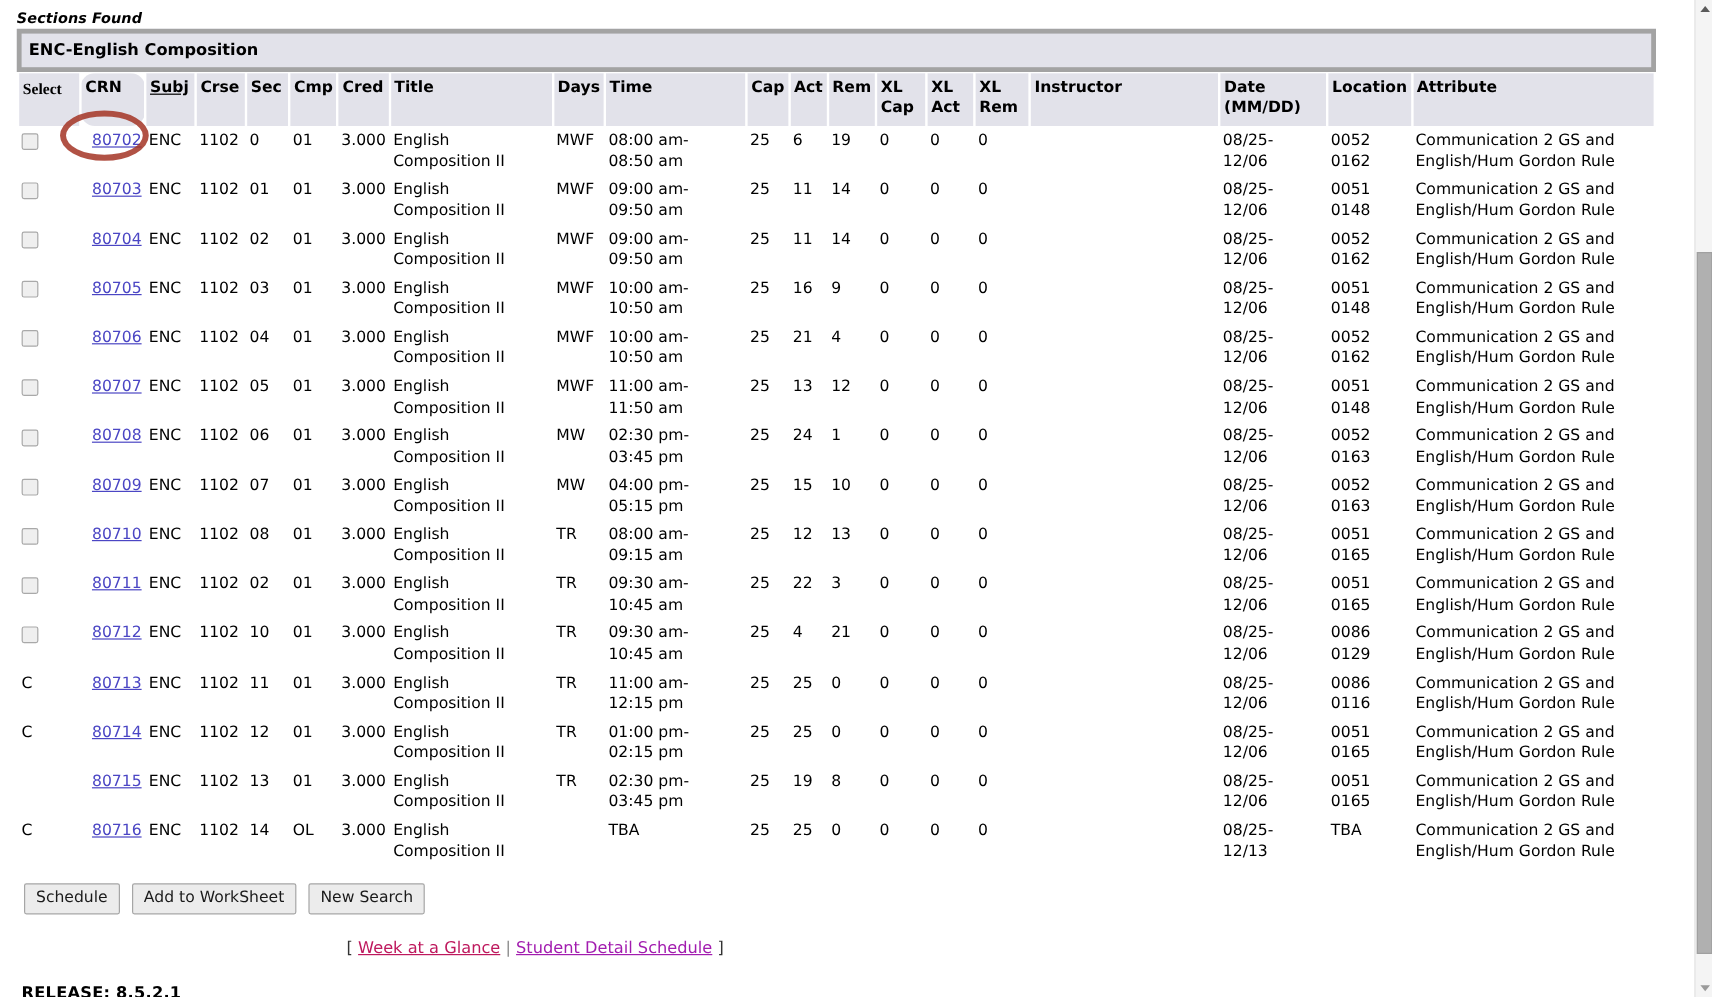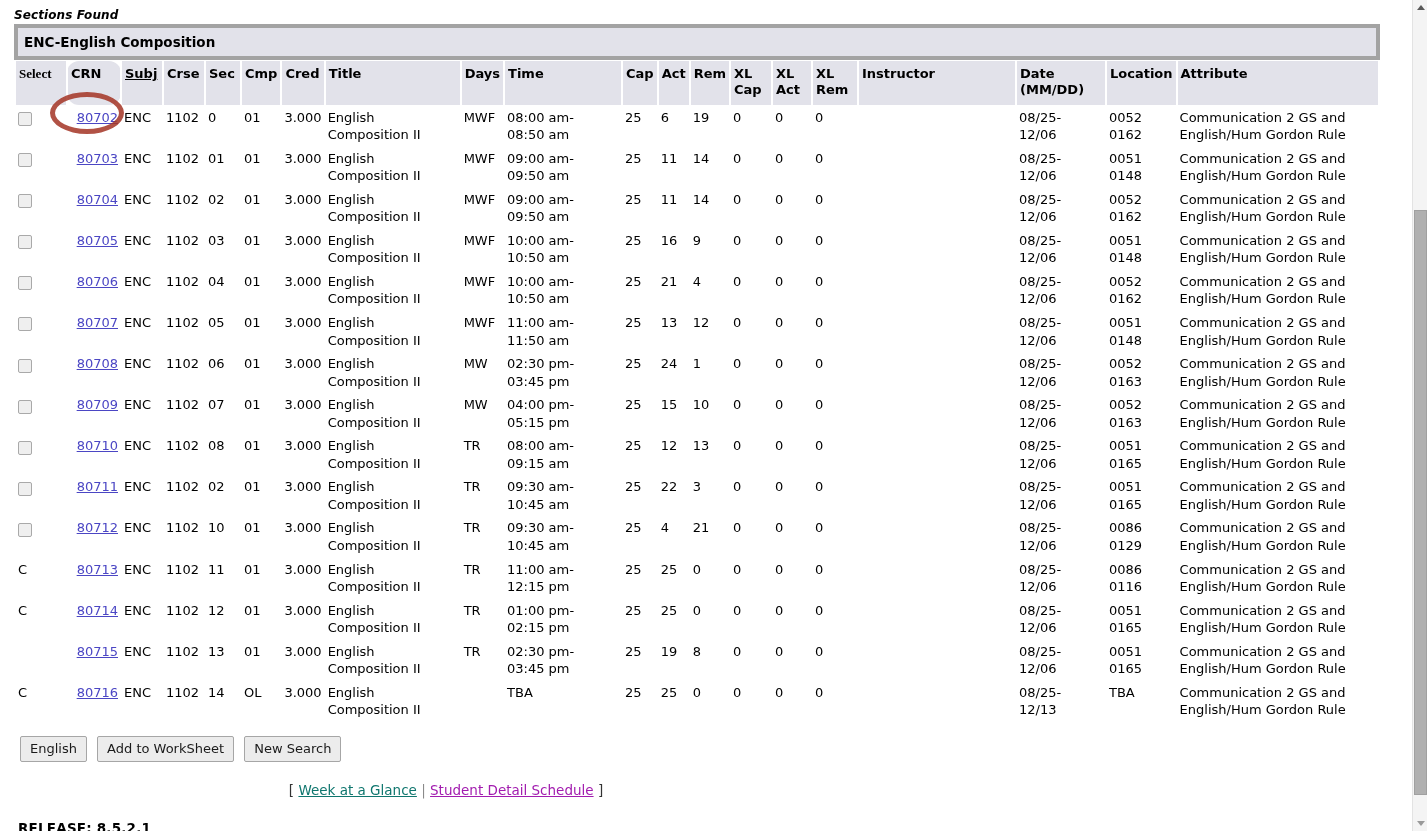--- a/index.html
+++ b/index.html
@@ -141,21 +141,21 @@
     cursor: pointer;
   }
   .schedlinks {
     text-align: center;
     margin-top: 20px;
     margin-right: 520px;
     font-size: 13.5px;
     color: #333;
   }
   .schedlinks a { text-decoration: underline; }
-  a.lnk-week { color: #0f766e; }
+  a.lnk-week { color: #be185d; }
   a.lnk-detail { color: #a21caf; }
   .sep { color: #8a8a8a; }
 
   .release {
     font-weight: bold;
     font-size: 13.5px;
     margin: 22px 0 0 18px;
     letter-spacing: 0.2px;
   }
 
@@ -704,21 +704,21 @@
             <div>08/25-</div>
             <div>12/13</div>
           </td>
           <td class="c-loc">TBA</td>
           <td class="c-attr">Communication 2 GS and English/Hum Gordon Rule</td>
         </tr>
       </tbody>
   </table>
 
   <div class="buttonbar">
-    <button class="btn">English</button>
+    <button class="btn">Schedule</button>
     <button class="btn">Add to WorkSheet</button>
     <button class="btn">New Search</button>
   </div>
 
   <div class="schedlinks">
     <span>[</span>
     <a href="#" class="lnk-week">Week at a Glance</a>
     <span class="sep">|</span>
     <a href="#" class="lnk-detail">Student Detail Schedule</a>
     <span>]</span>

